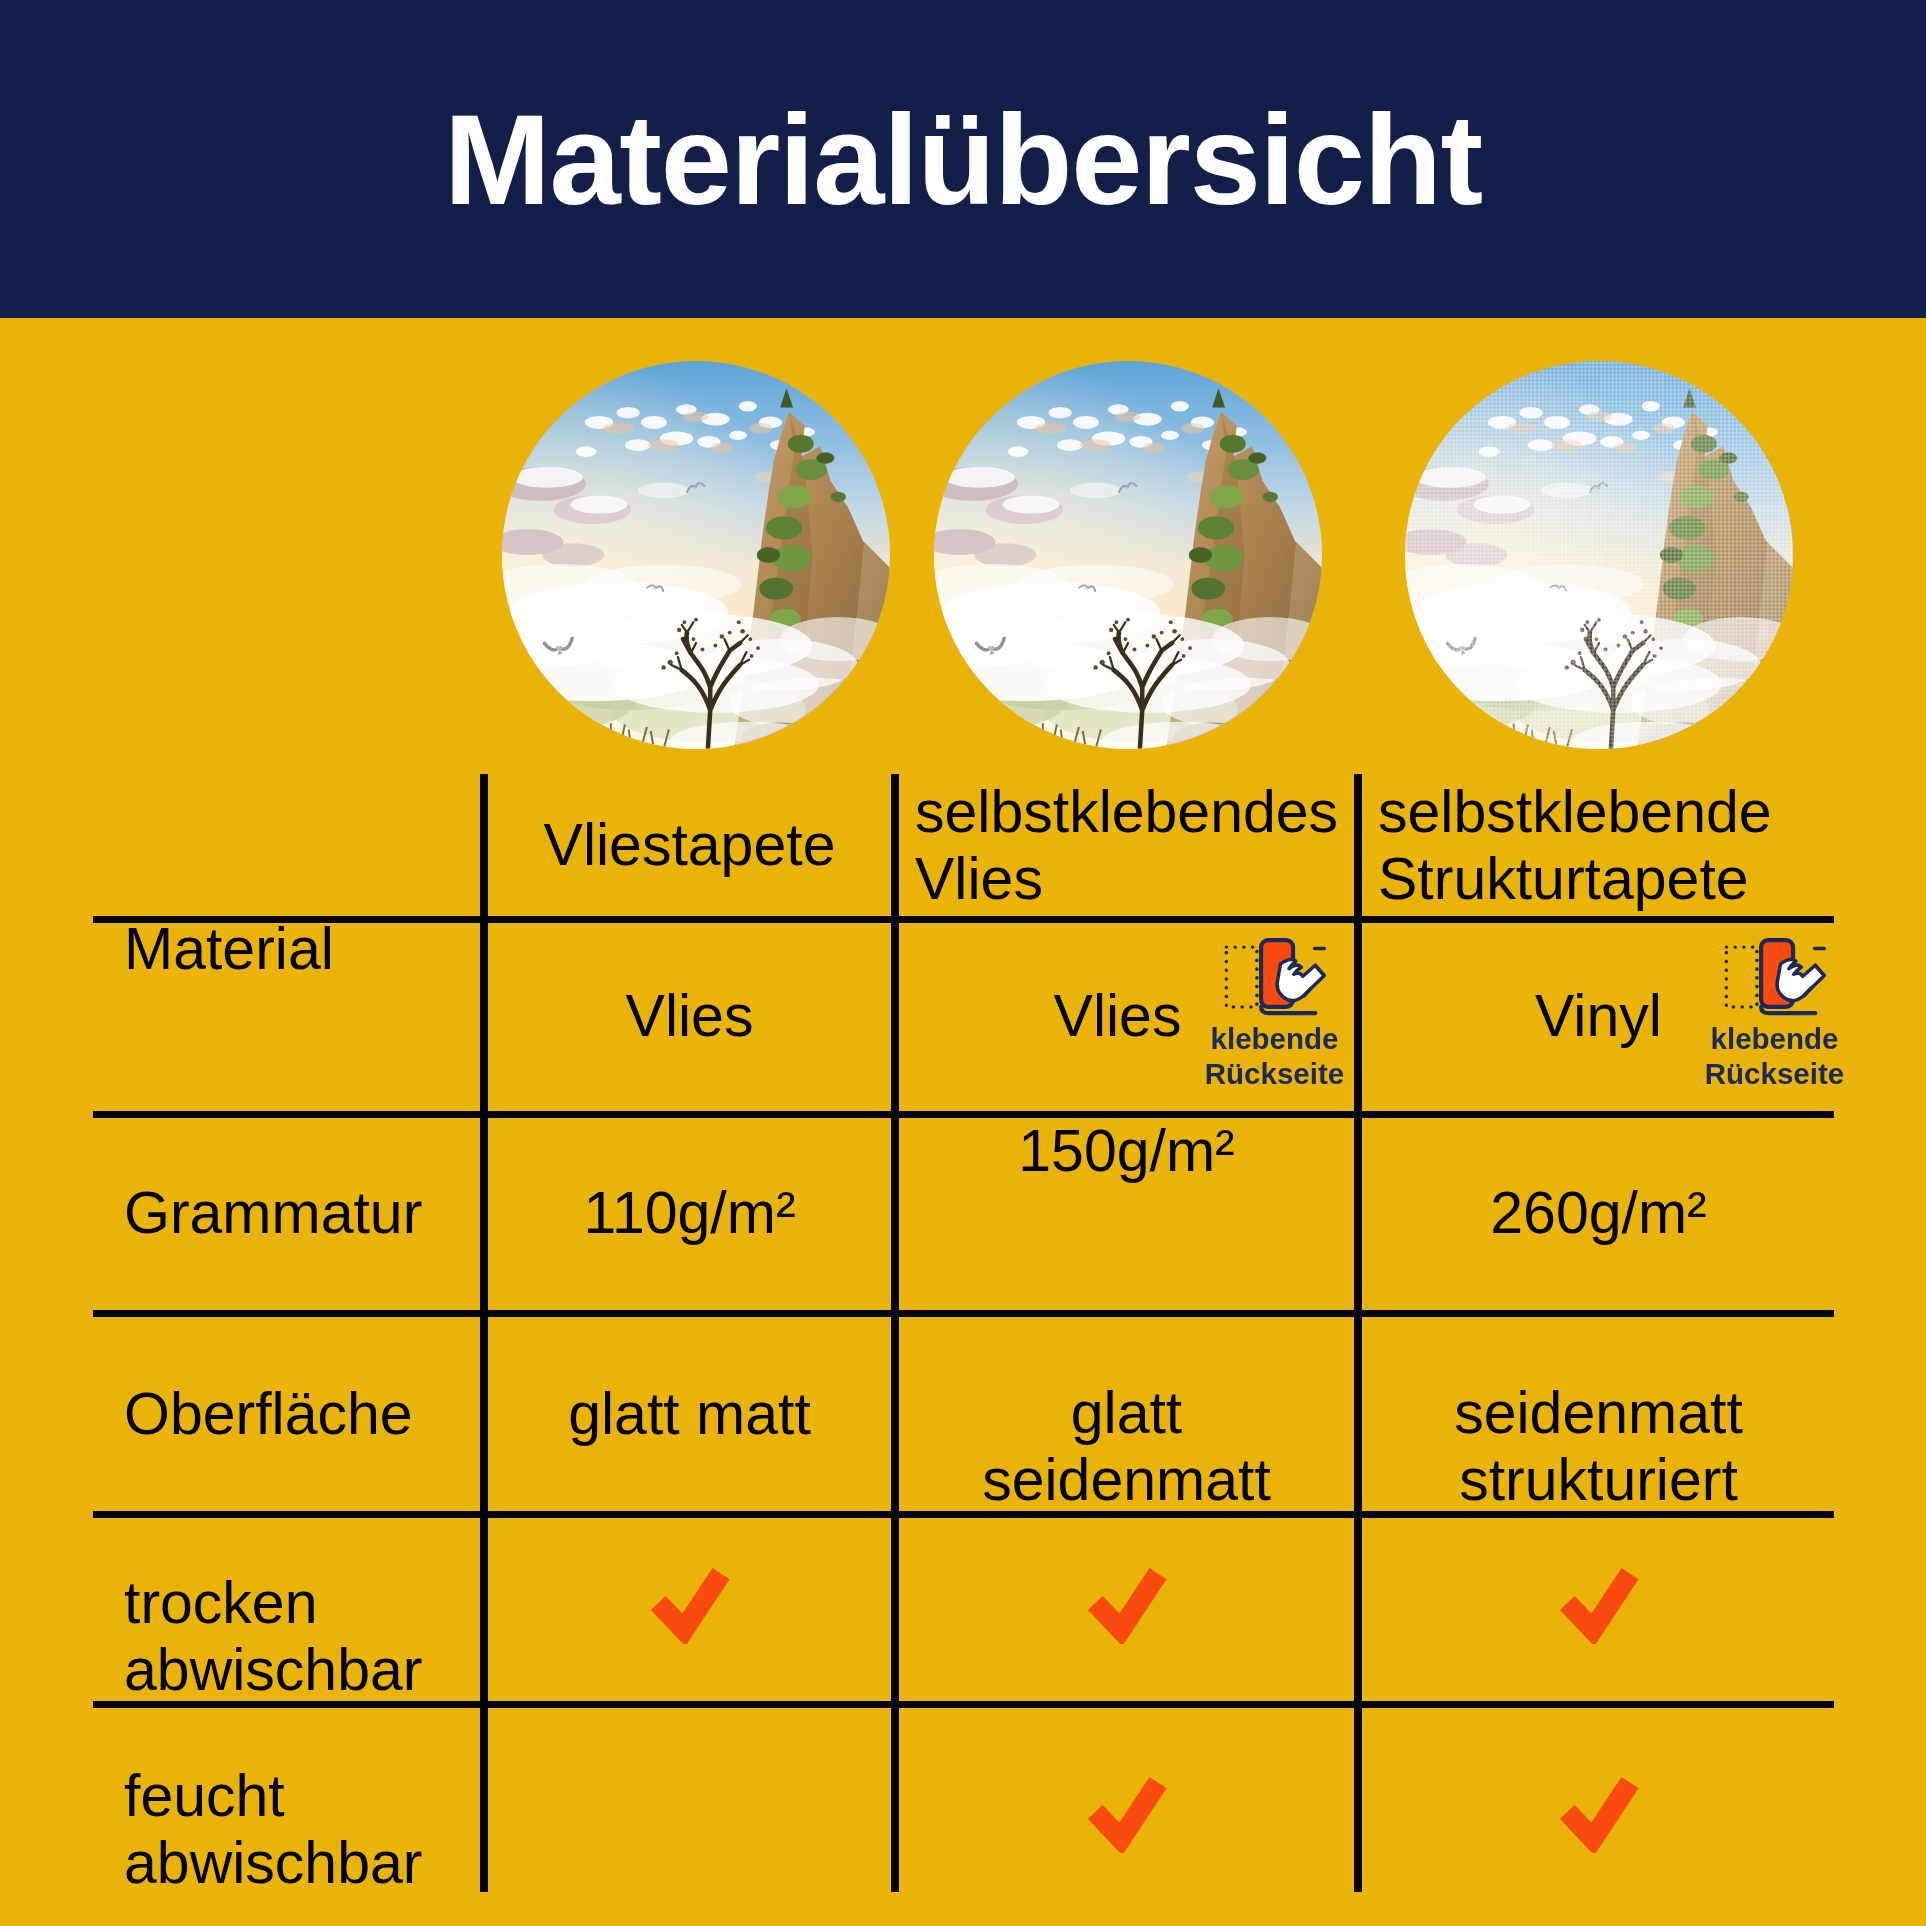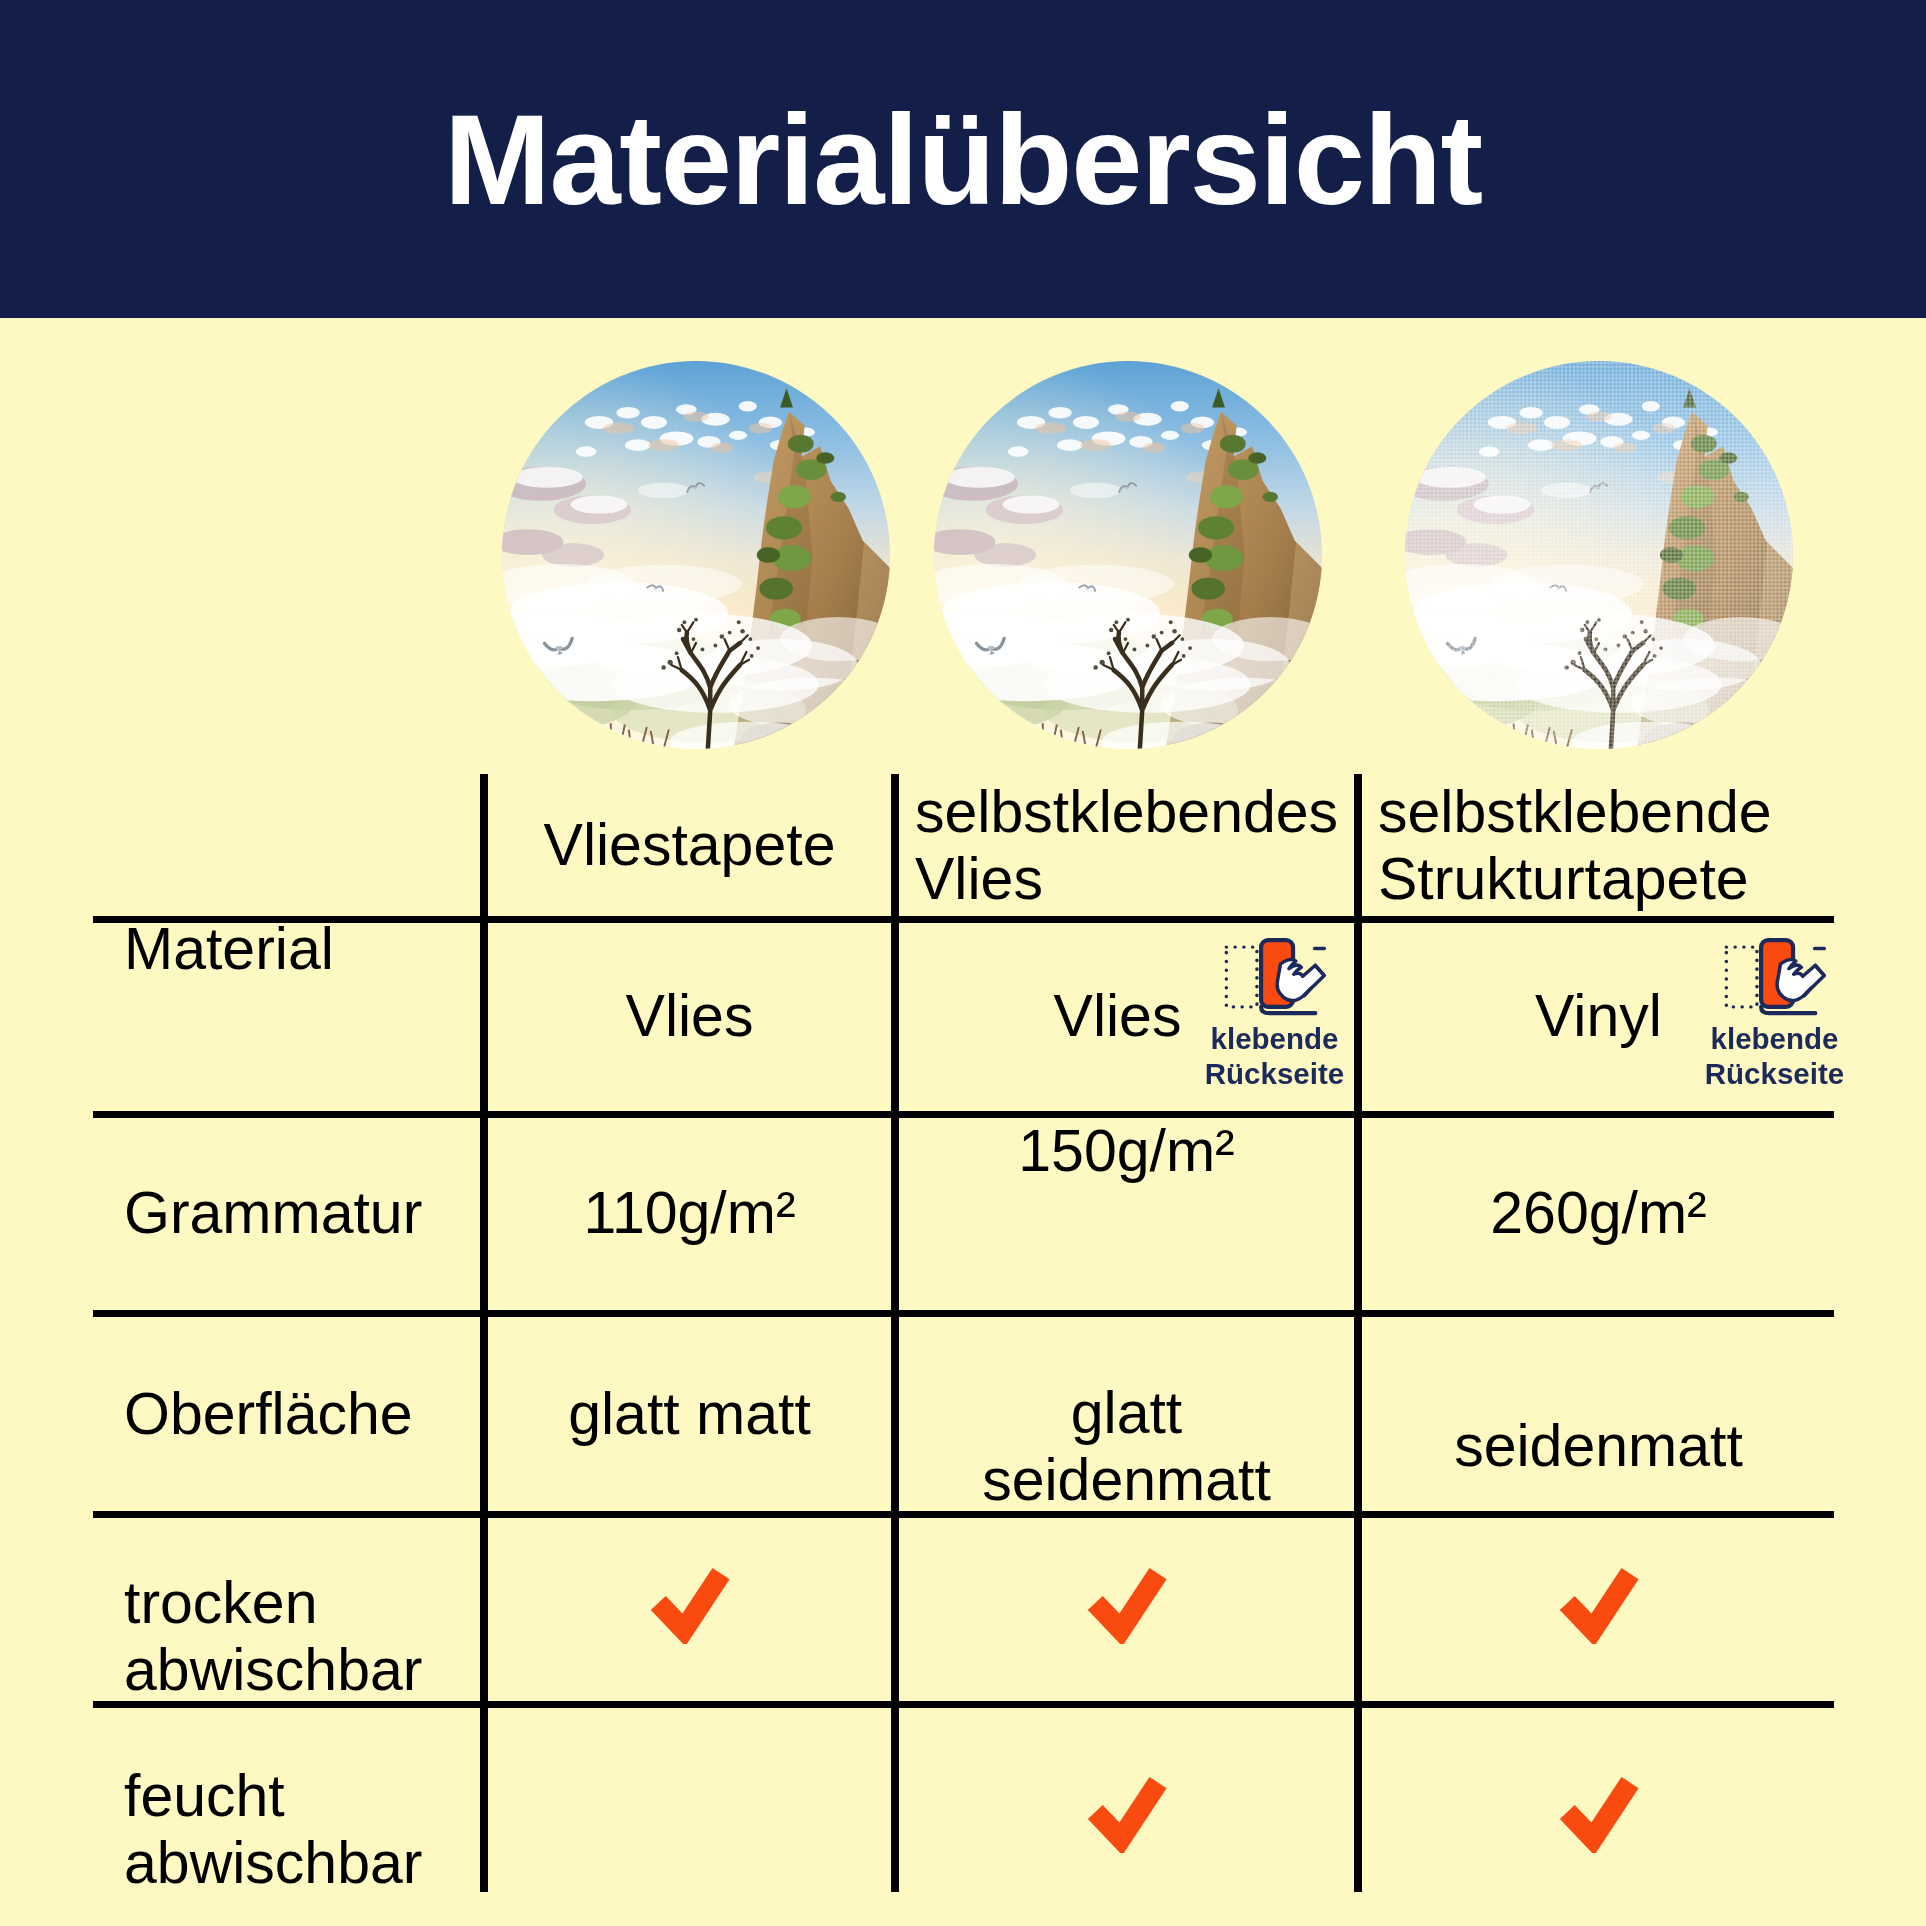--- a/index.html
+++ b/index.html
@@ -1,16 +1,16 @@
 <!DOCTYPE html>
 <html style="font-size:10.3px"><head>
 <meta charset="utf-8">
 <style>
   html,body{margin:0;padding:0;background:#fff;}
-  .canvas{position:relative;width:1926px;height:1926px;background:#fef9c3;
+  .canvas{position:relative;width:1926px;height:1926px;background:#eab308;
           font-family:"Liberation Sans",sans-serif;overflow:hidden;}
 
   
   .banner{position:absolute;left:0;top:0;width:1926px;height:318px;background:#131F48;
           display:flex;align-items:center;justify-content:center;}
   .banner h1{margin:0;color:#ffffff;font-size:128px;font-weight:bold;letter-spacing:-1.3px;}
 
   
   .circle{position:absolute;width:388px;height:388px;border-radius:50%;overflow:hidden;}
   .circle svg{width:100%;height:100%;display:block;}
@@ -296,20 +296,21 @@
   </div>
   <div class="cell" style="left:488px;top:1317px;width:403px;height:195px">
     <span>glatt matt</span>
   </div>
   <div class="cell multi" style="left:899px;top:1317px;width:455px;height:195px">
     <span>glatt</span>
     <span>seidenmatt</span>
   </div>
   <div class="cell multi" style="left:1362px;top:1317px;width:473px;height:195px">
     <span>seidenmatt</span>
+    <span>strukturiert</span>
   </div>
 
   <div class="cell rowlabel multi" style="top:1518px;height:173px">
     <span>trocken</span>
     <span>abwischbar</span>
   </div>
   <svg class="check" style="left:648px;top:1562px" viewBox="0 0 128 128">
       <path d="M16 64 L56 106 L114 18"></path>
     </svg>
   <svg class="check" style="left:1085px;top:1562px" viewBox="0 0 128 128">

